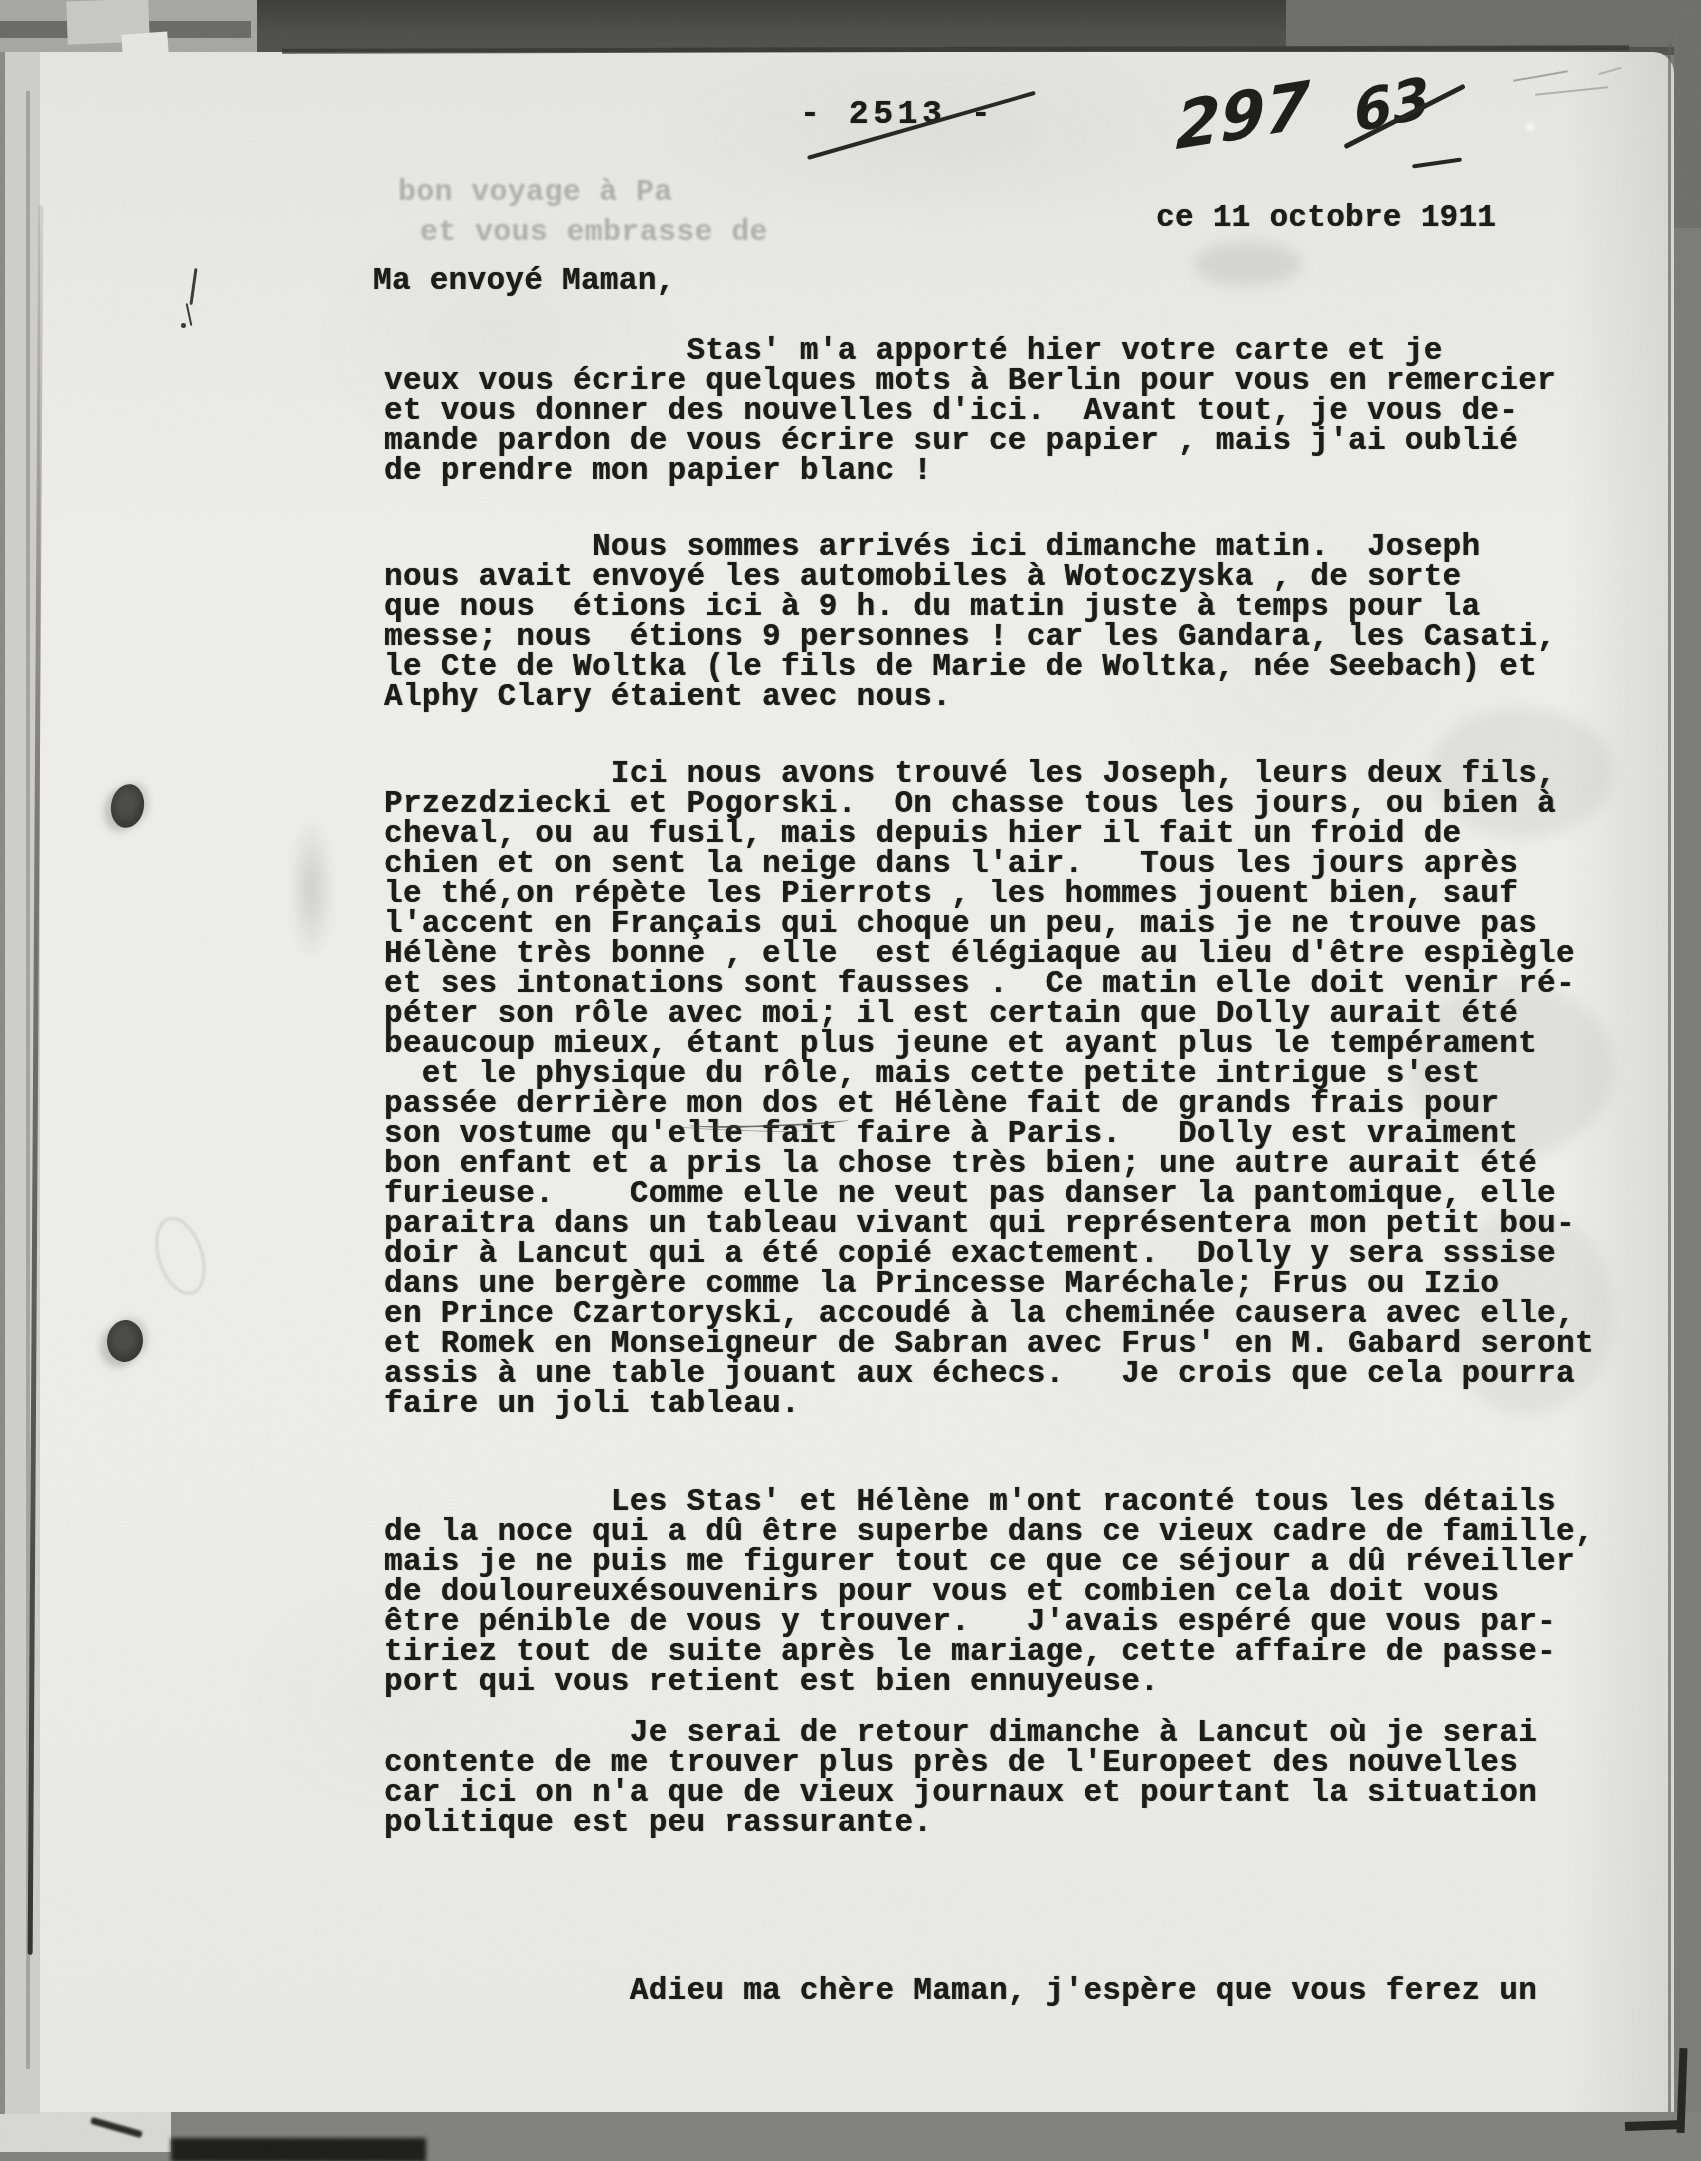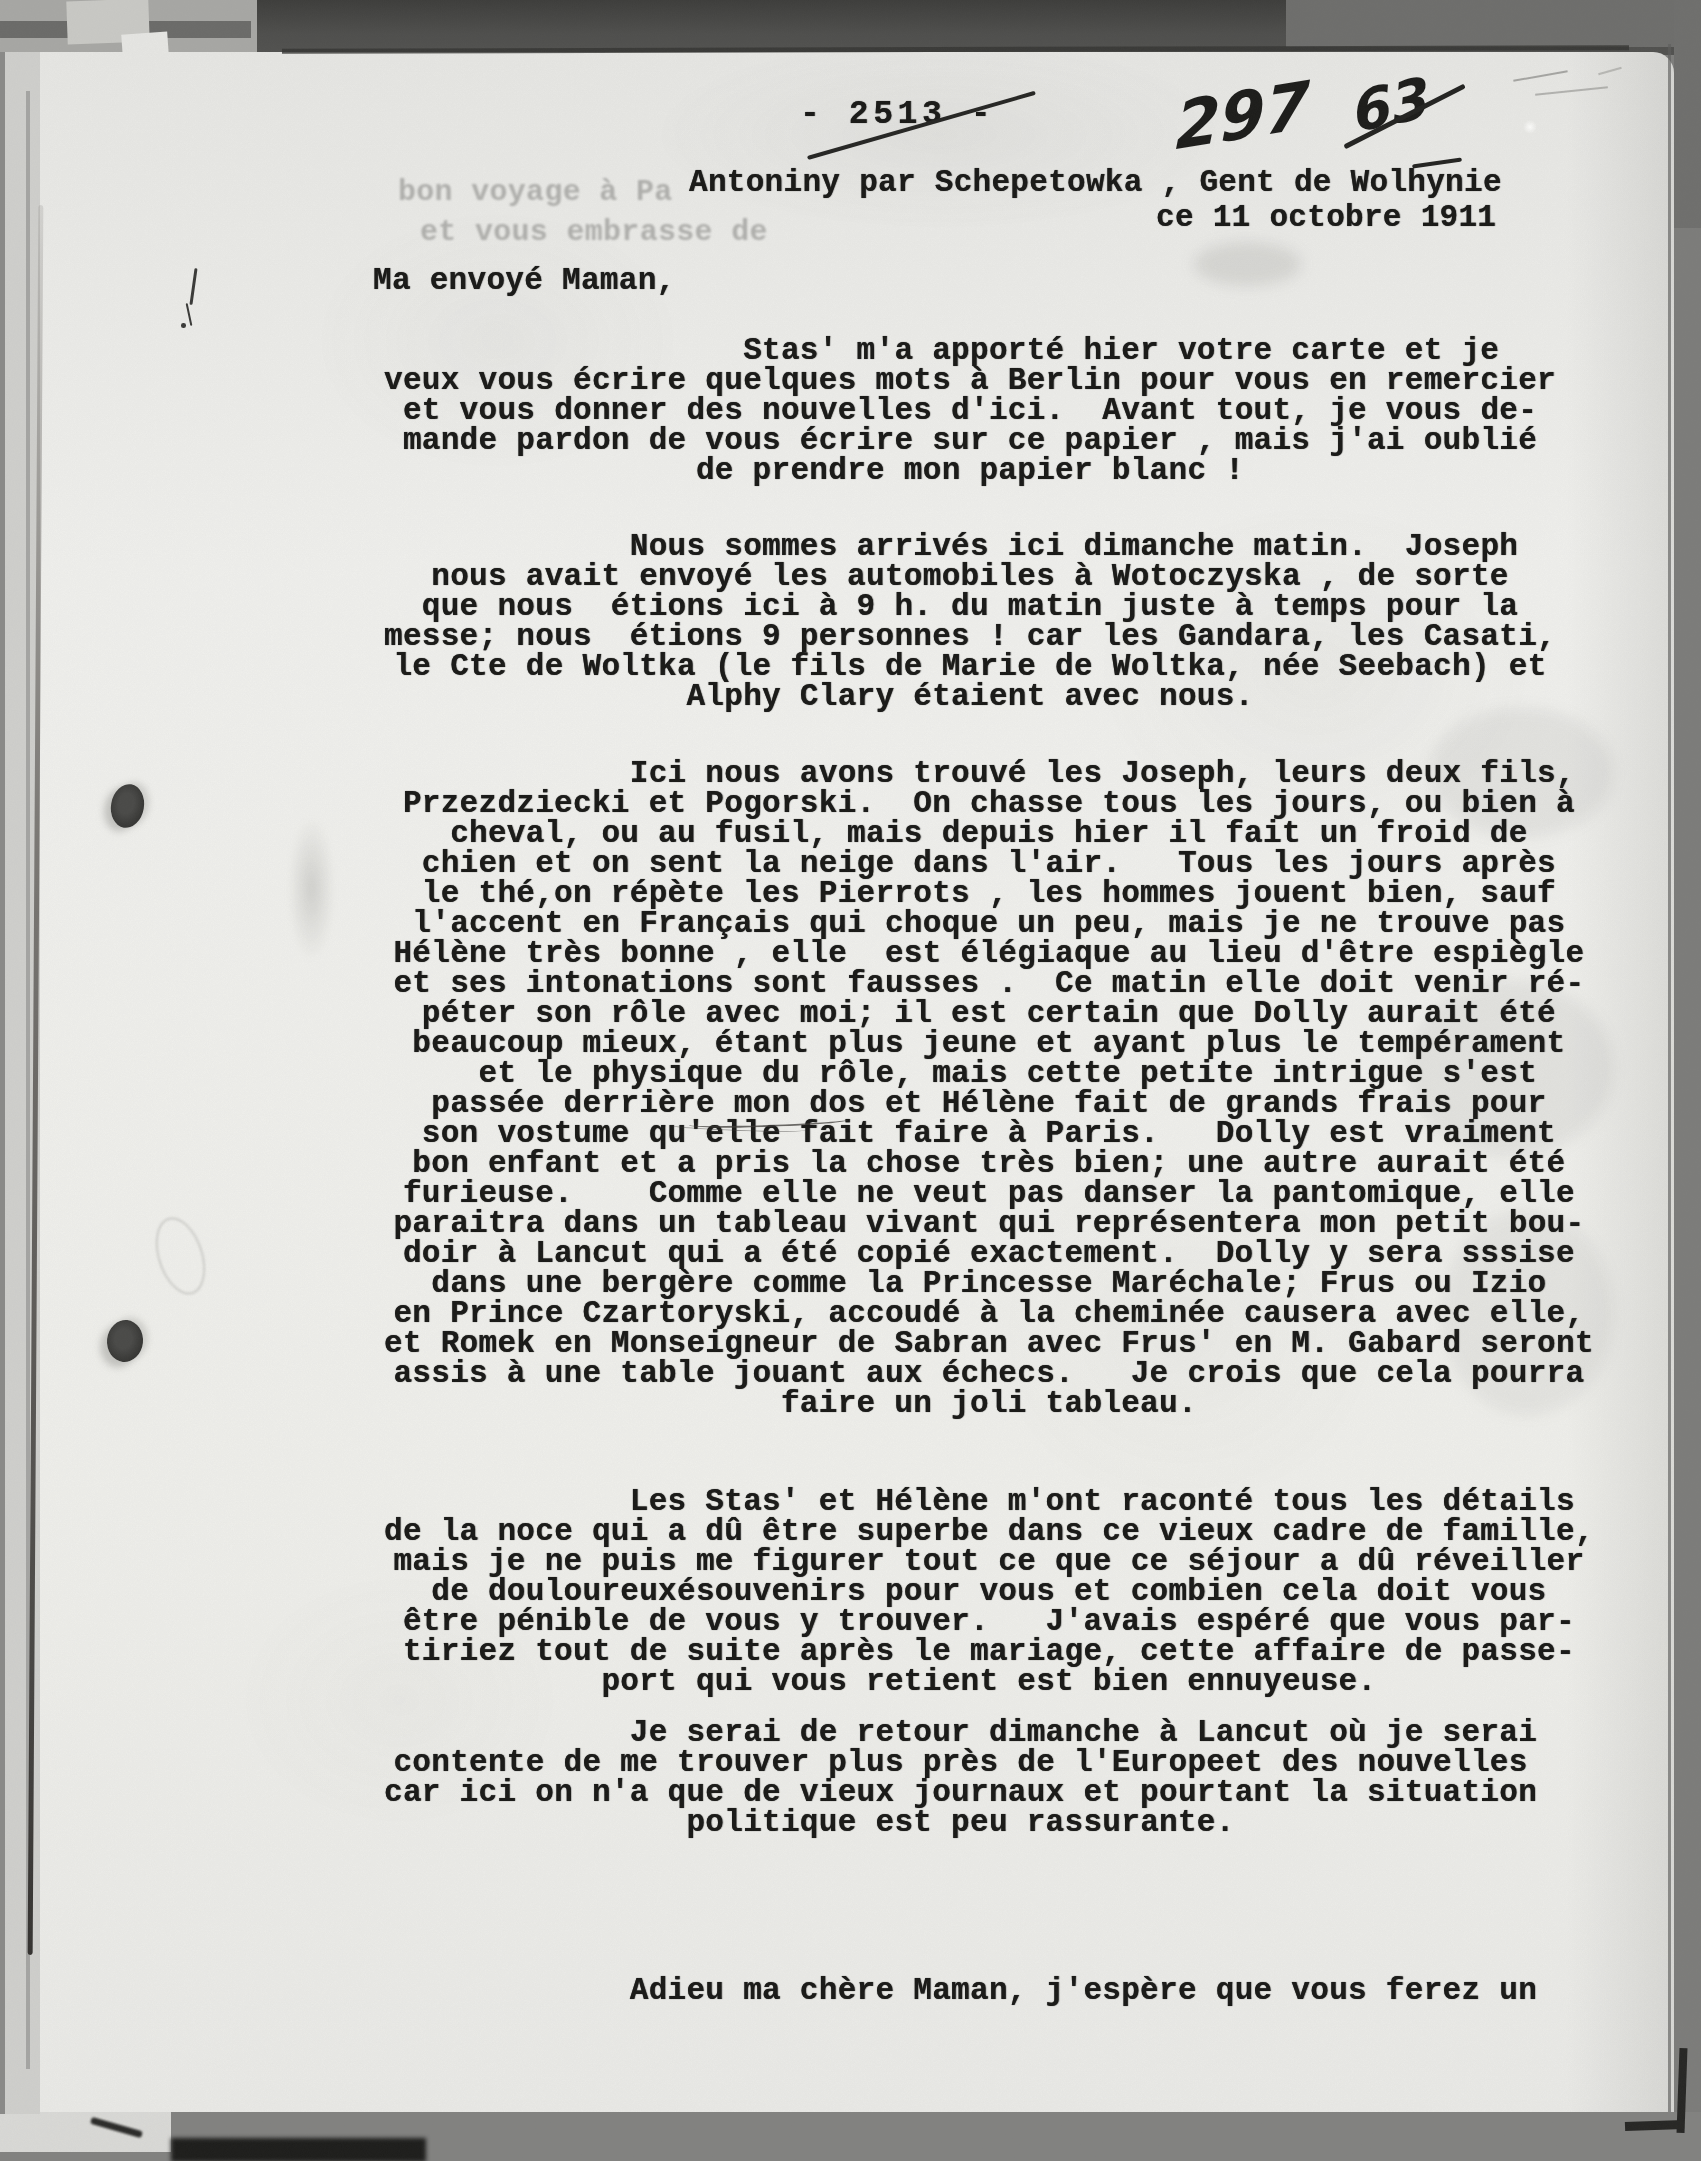--- a/index.html
+++ b/index.html
@@ -1,16 +1,16 @@
 <!DOCTYPE html>
 <html style="font-size:12px"><head>
 <meta charset="utf-8">
 <style>
   html,body{margin:0;padding:0;width:1702px;height:2161px;overflow:hidden;background:#7e7e7c;}
-  .scan{position:absolute;inset:0;width:1702px;height:1687px;font-family:"Liberation Mono","DejaVu Sans Mono",monospace;text-align:center;}
+  .scan{position:absolute;inset:0;width:1702px;height:1687px;font-family:"Liberation Mono","DejaVu Sans Mono",monospace;}
   .abs{position:absolute;}
   
   .band-top{left:0;top:0;width:1702px;height:55px;background:linear-gradient(180deg,#3d3d3b,#4e4e4c 60%,#525250);}
   .band-top-right{left:1286px;top:0;width:416px;height:47px;background:#6e6e6c;}
   .stack-1{left:0;top:0;width:257px;height:52px;background:#a7a7a4;}
   .stack-2{left:0;top:21px;width:251px;height:16.7px;background:#6b6b69;}
   .stack-3{left:67px;top:0;width:82px;height:43px;background:#c9c9c5;transform:rotate(-2deg);}
   .stack-4{left:122px;top:33px;width:46px;height:23px;background:#e6e6e3;transform:rotate(-4deg);}
   .band-right{left:1674px;top:0;width:28px;height:2161px;background:#7c7c7a;}
   .band-right-top{left:1674px;top:0;width:28px;height:228px;background:#6f6f6d;}
@@ -126,21 +126,20 @@
   <div class="abs strike-2513"></div>
   <div class="abs hw hw-297">297</div>
   <div class="abs hw hw-63">63</div>
   <div class="abs hw63-cross"></div>
   <div class="abs hw63-tail"></div>
   <div class="abs pencil-a"></div>
   <div class="abs pencil-b"></div>
   <div class="abs pencil-c"></div>
   <div class="abs white-speck"></div>
 
-  <div class="abs typed header1">Antoniny par Schepetowka , Gent de Wolhynie</div>
   <div class="abs typed header2">ce 11 octobre 1911</div>
   <div class="abs typed salutation">Ma envoyé Maman,</div>
   <div class="abs typed para p1">                Stas' m'a apporté hier votre carte et je
 veux vous écrire quelques mots à Berlin pour vous en remercier
 et vous donner des nouvelles d'ici.  Avant tout, je vous de-
 mande pardon de vous écrire sur ce papier , mais j'ai oublié
 de prendre mon papier blanc !</div>
   <div class="abs typed para p2">           Nous sommes arrivés ici dimanche matin.  Joseph
 nous avait envoyé les automobiles à Wotoczyska , de sorte
 que nous  étions ici à 9 h. du matin juste à temps pour la

